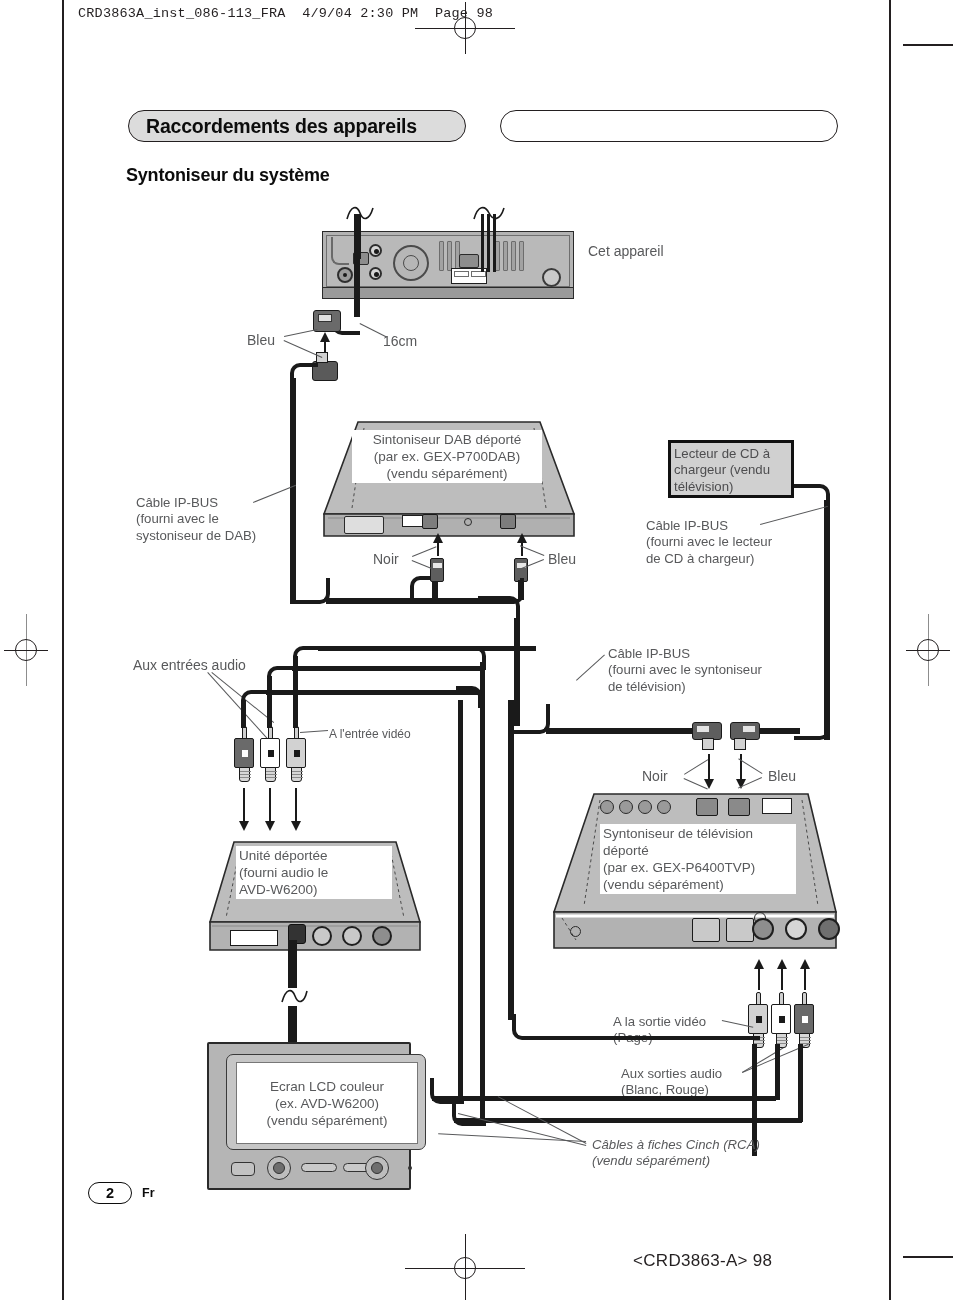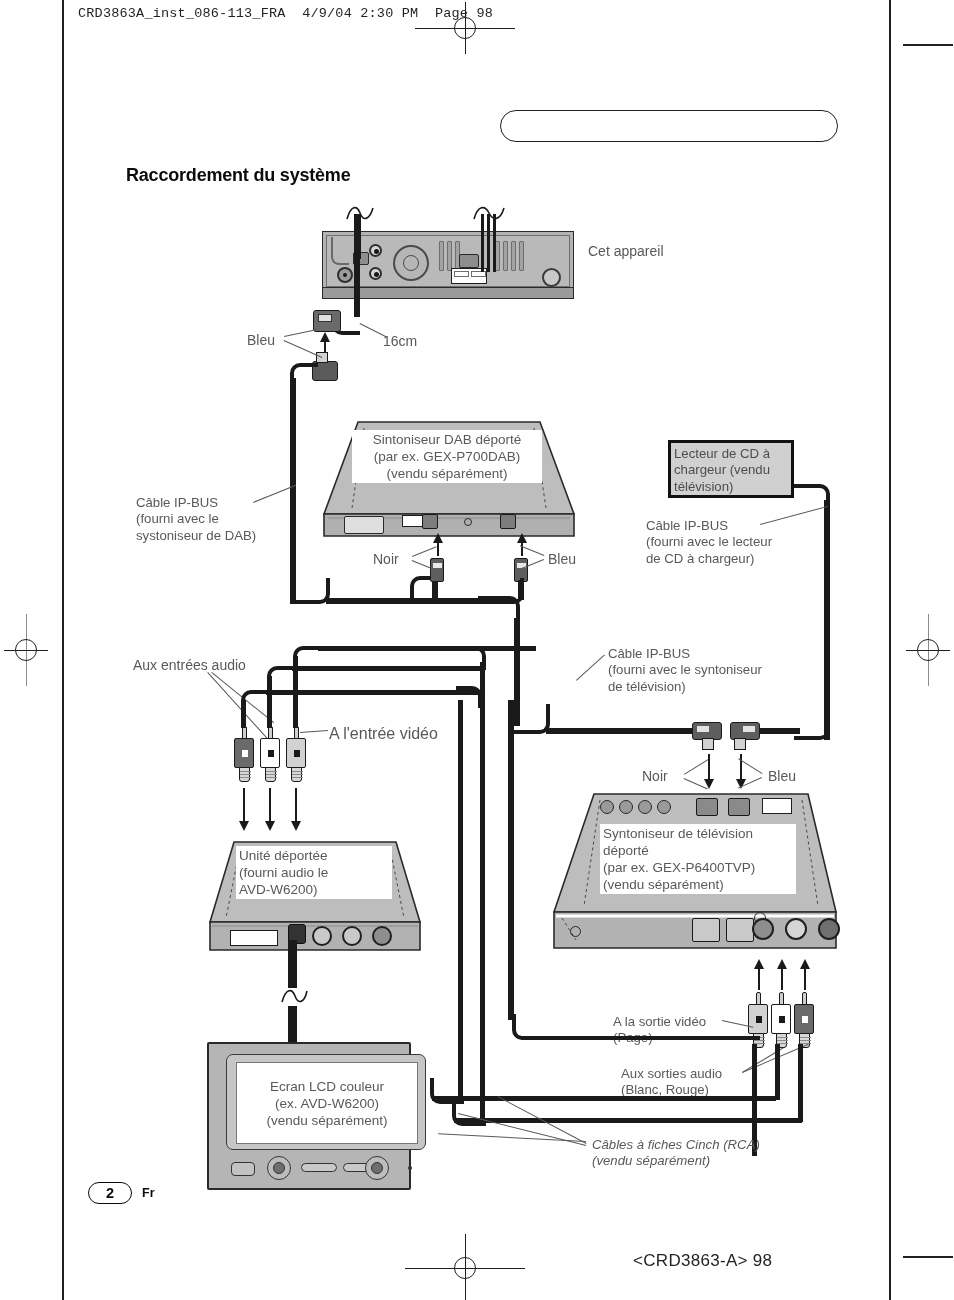--- a/index.html
+++ b/index.html
@@ -244,22 +244,25 @@
     <div class="vl"></div>
       <div class="hl"></div>
       <div class="circ"></div>
   </div>
 
   <div class="cropmark" style="left:889px; top:0; width:1.5px; height:40px;"></div>
   <div class="cropmark" style="left:903px; top:44px; width:50px; height:1.5px;"></div>
   <div class="cropmark" style="left:889px; top:1260px; width:1.5px; height:40px;"></div>
   <div class="cropmark" style="left:903px; top:1256px; width:50px; height:1.5px;"></div>
 
+  <div class="chapter-pill">
+    <span>Raccordements des appareils</span>
+  </div>
   <div class="chapter-pill-empty"></div>
-  <div class="section-title">Raccordement du système</div>
+  <div class="section-title">Syntoniseur du système</div>
 
   <div id="head-unit">
     <div class="inner-top"></div>
     <div class="ledge"></div>
     <div class="antjack"></div>
     <div class="rca" style="left:46px; top:12px;"></div>
     <div class="rca" style="left:46px; top:35px;"></div>
     <div class="fan"></div>
     <div class="ventgrp" style="left:116px;">
       <div class="vent"></div>
@@ -500,21 +503,21 @@
       <div class="boot"></div>
   </div>
   <div class="rcaplug yellow" style="left:286px; top:726px;">
     <div class="pin"></div>
       <div class="body">
         <div class="dot"></div>
       </div>
       <div class="boot"></div>
   </div>
 
-  <div class="dtext" style="left:329px; top:726px; font-size:16px;">A l'entrée vidéo</div>
+  <div class="dtext" style="left:329px; top:726px; font-size:12px;">A l'entrée vidéo</div>
   <div class="lead" style="left:300px; top:732px; width:28px; transform:rotate(-4deg);"></div>
 
   <div class="arrow-dn" style="left:243px; top:788px; height:34px;"></div>
   <div class="arrow-dn" style="left:269px; top:788px; height:34px;"></div>
   <div class="arrow-dn" style="left:295px; top:788px; height:34px;"></div>
 
   <div class="cable" style="left:241px; top:700px; width:5px; height:28px;"></div>
   <div class="cable-r" style="left:241px; top:690px; width:30px; height:20px; border-bottom:none; border-right:none; border-radius:10px 0 0 0;"></div>
   <div class="cable" style="left:266px; top:690px; width:218px; height:5px;"></div>
 

